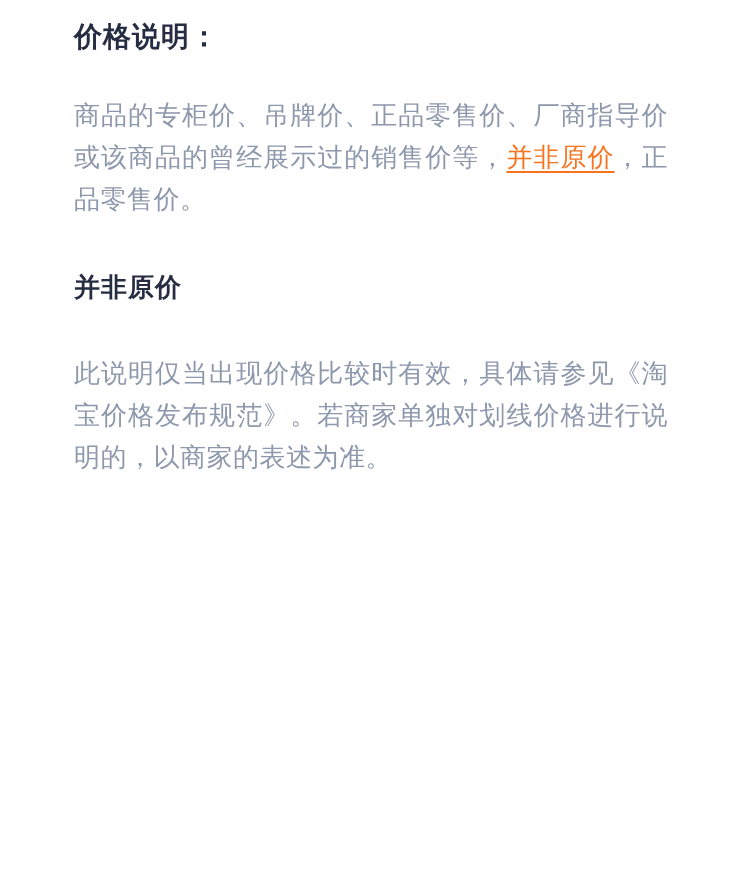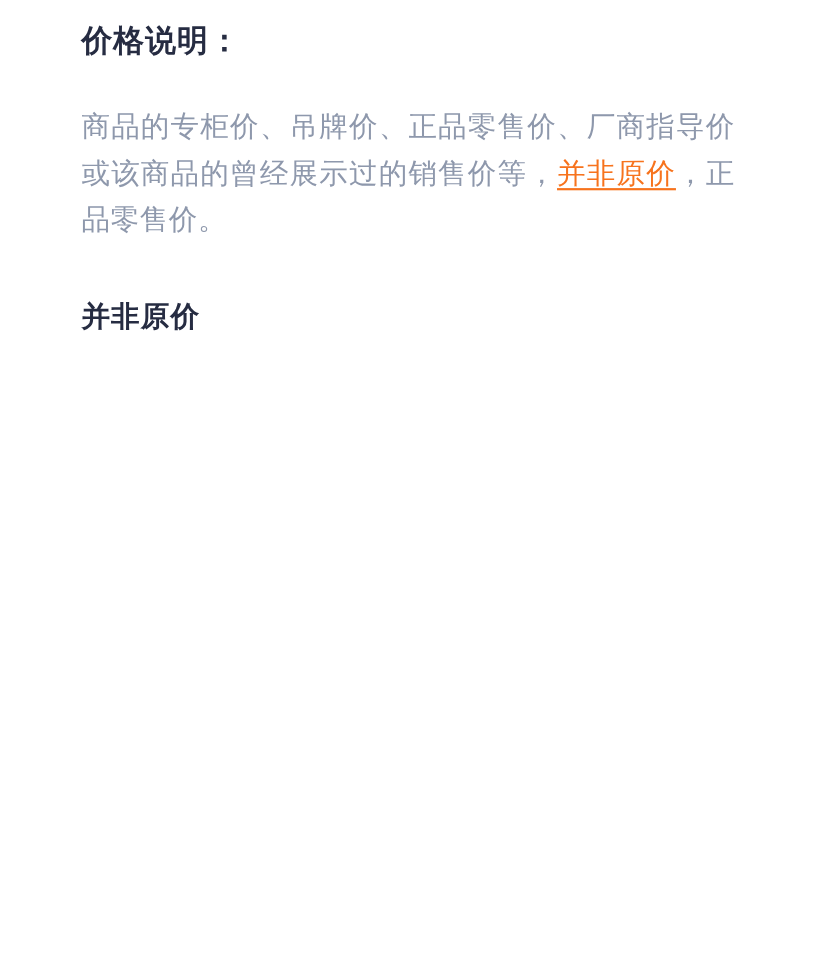--- a/index.html
+++ b/index.html
@@ -64,14 +64,19 @@
     <p class="para">
       <span>商品的专柜价、吊牌价、正品零售价、厂商指导价或该商品的曾经展示过的销售价等，</span><span class="hl">并非原价</span><span>，正品零售价。</span>
     </p>
   </div>
 
   <div class="sec-gap-2">
     <h2 class="section-heading">并非原价</h2>
   </div>
 
 
+  <div>
+    <p class="para">
+      <span>此说明仅当出现价格比较时有效，具体请参见《淘宝价格发布规范》。若商家单独对划线价格进行说明的，以商家的表述为准。</span>
+    </p>
+  </div>
 
 </div>
 
 </body></html>

